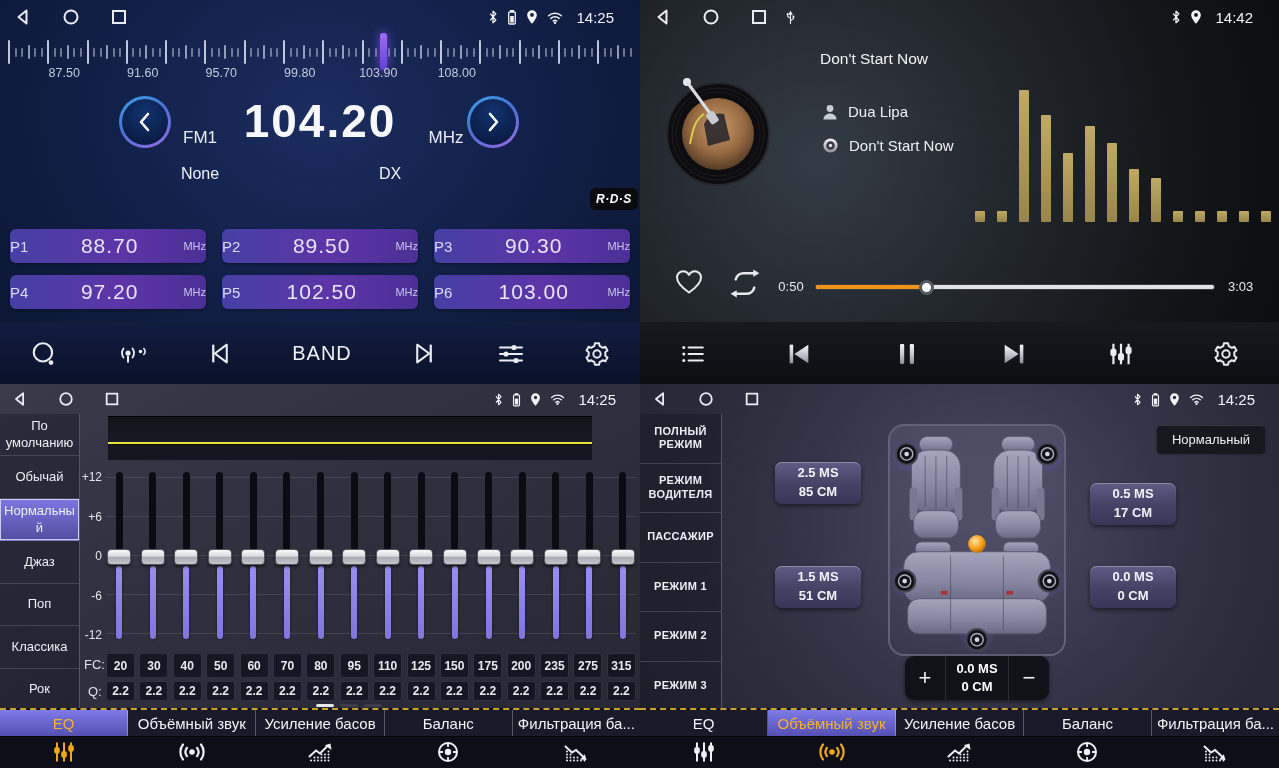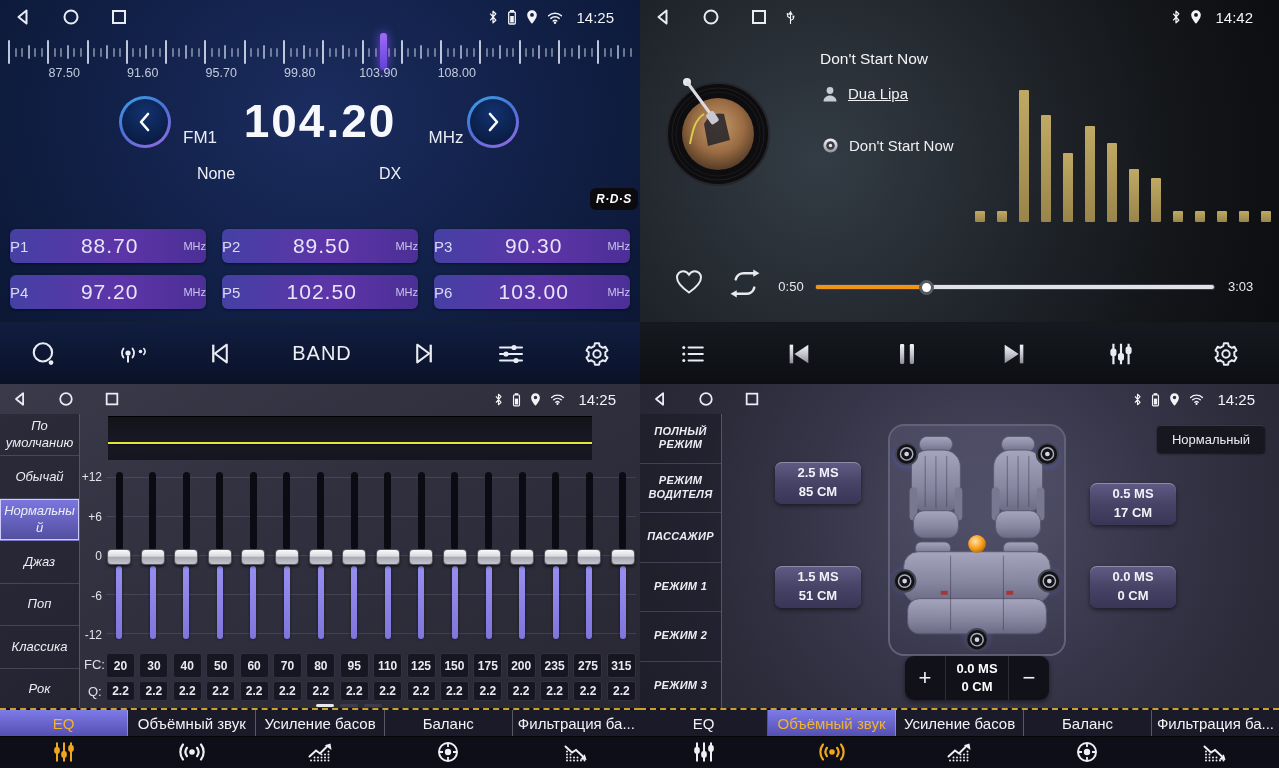--- a/index.html
+++ b/index.html
@@ -67,21 +67,21 @@
     background:#fff; border:3px solid #565b63; border-radius:50%; }
 
   
   #eq { left:0; top:384px; width:640px; height:326px;
     background:linear-gradient(150deg,#3b3a4a 0%,#31303f 42%,#282733 100%); }
   #eq .sb, #sur .sb { top:0; height:30px; padding:0 12px; }
   .side { position:absolute; left:0; top:30px; bottom:0; width:80px; background:rgba(18,18,28,.35);
     border-right:1px solid #55546a; display:flex; flex-direction:column; }
   .side-item { flex:1; display:flex; align-items:center; justify-content:center; text-align:center;
     font-size:13px; color:#eceef4; border-bottom:1px solid rgba(130,130,155,.35); padding:2px 3px;
-    overflow-wrap:anywhere; line-height:1.25;font-style:italic; }
+    overflow-wrap:anywhere; line-height:1.25; }
   .side-item:last-child { border-bottom:none; }
   .side-item.active { background:linear-gradient(180deg,#7b77e2,#524e9e); box-shadow:inset 0 0 0 1px #cfcbff; }
   .spectrum { position:absolute; left:108px; top:32px; width:484px; height:44px;
     background:linear-gradient(180deg,#121219,#191925 55%,#15151f); border-top:1px solid #000; }
   .spec-line { position:absolute; left:0; right:0; top:25px; height:2px; background:#e4e43c;
     box-shadow:0 1px 2px rgba(0,0,0,.6); }
   .scale { position:absolute; left:72px; top:86px; width:30px; height:172px; display:flex;
     flex-direction:column; justify-content:space-between; }
   .scale span { font-size:12px; color:#e2e4ea; text-align:right; height:14px; line-height:14px; }
   .gl { position:absolute; left:106px; width:530px; height:1px; background:rgba(200,200,220,.14); }
@@ -431,21 +431,21 @@
   <div class="lbl-md" style="left:418px;top:128px;width:56px;">MHz</div>
   <div class="tune-btn" style="left:467px;top:96px;">
     <div class="tune-btn-in">
         <span>
           <svg width="18" height="22" viewBox="0 0 18 22">
             <path d="M6 3l7 8-7 8" stroke="#fff" stroke-width="2.6" fill="none" stroke-linecap="round" stroke-linejoin="round"></path>
           </svg>
         </span>
       </div>
   </div>
-  <div class="lbl-sm" style="left:176px;top:165px;width:80px;">None</div>
+  <div class="lbl-sm" style="left:160px;top:165px;width:80px;">None</div>
   <div class="lbl-sm" style="left:360px;top:165px;width:60px;">DX</div>
   <div class="rds">R·D·S</div>
 
   <div class="presets">
 
       <div class="preset">
         <span class="p-name">P1</span>
         <span class="p-freq">88.70</span>
         <span class="p-unit">MHz</span>
       </div>
@@ -581,21 +581,21 @@
       <circle cx="58" cy="60" r="42" fill="none" stroke="rgba(255,255,255,.05)"></circle>
       <circle cx="58" cy="60" r="36" fill="url(#photoG)"></circle>
       <path d="M44 50c4-8 12-12 20-10l6 26-22 6z" fill="#23232a" opacity=".85"></path>
       <path d="M30 70c2-10 4-24 14-30" stroke="#ded84e" stroke-width="2" fill="none" opacity=".9"></path>
       <circle cx="27" cy="8" r="4" fill="#e8e8ec"></circle>
       <path d="M27 8 52 42" stroke="#dcdce2" stroke-width="3"></path>
       <rect x="48" y="38" width="9" height="12" rx="2" transform="rotate(-35 52 44)" fill="#c8c8d0"></rect>
     </svg>
   </div>
 
-  <div class="meta-row" style="top:85px;text-decoration:underline;">
+  <div class="meta-row" style="top:103px;">
     <span>
         <svg viewBox="0 0 16 16" width="16" height="16" fill="#c8ccd4">
           <circle cx="8" cy="4.5" r="3.4"></circle>
           <path d="M1.5 15.5c0-3.6 2.9-6 6.5-6s6.5 2.4 6.5 6z"></path>
         </svg>
       </span>
     <span>Dua Lipa</span>
   </div>
   <div class="meta-row" style="top:137px;">
     <span>

